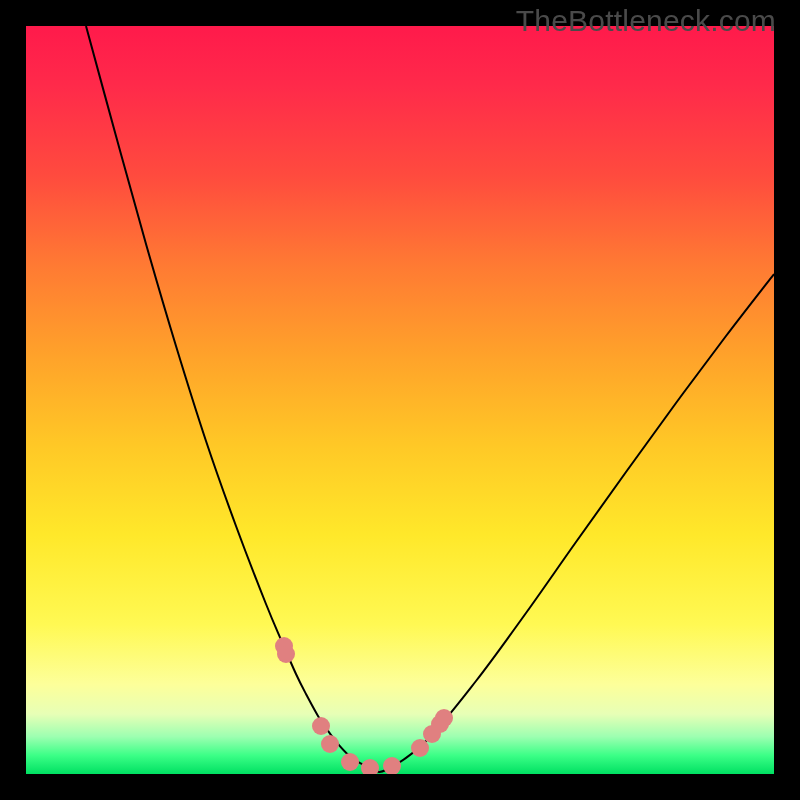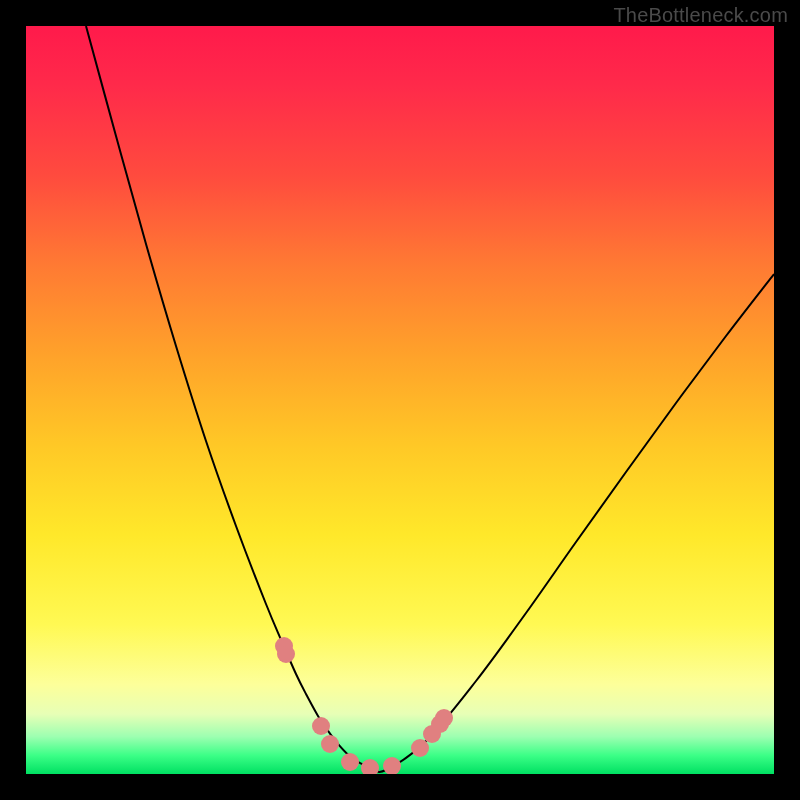--- a/index.html
+++ b/index.html
@@ -34,23 +34,23 @@
       #fdff9a 88%,
       #e7ffb6 92%,
       #9dffb1 95%,
       #3cff87 97.5%,
       #00e062 100%
     );
   }
   .watermark {
     position: absolute;
     top: 4px;
-    right: 12px;
+    right: 24px;
     color: #4a4a4a;
-    font-size: 20px;
+    font-size: 30px;
     font-weight: 500;
     letter-spacing: 0.2px;
     z-index: 5;
     user-select: none;
   }
   svg.curve {
     position: absolute;
     inset: 0;
     z-index: 3;
   }

